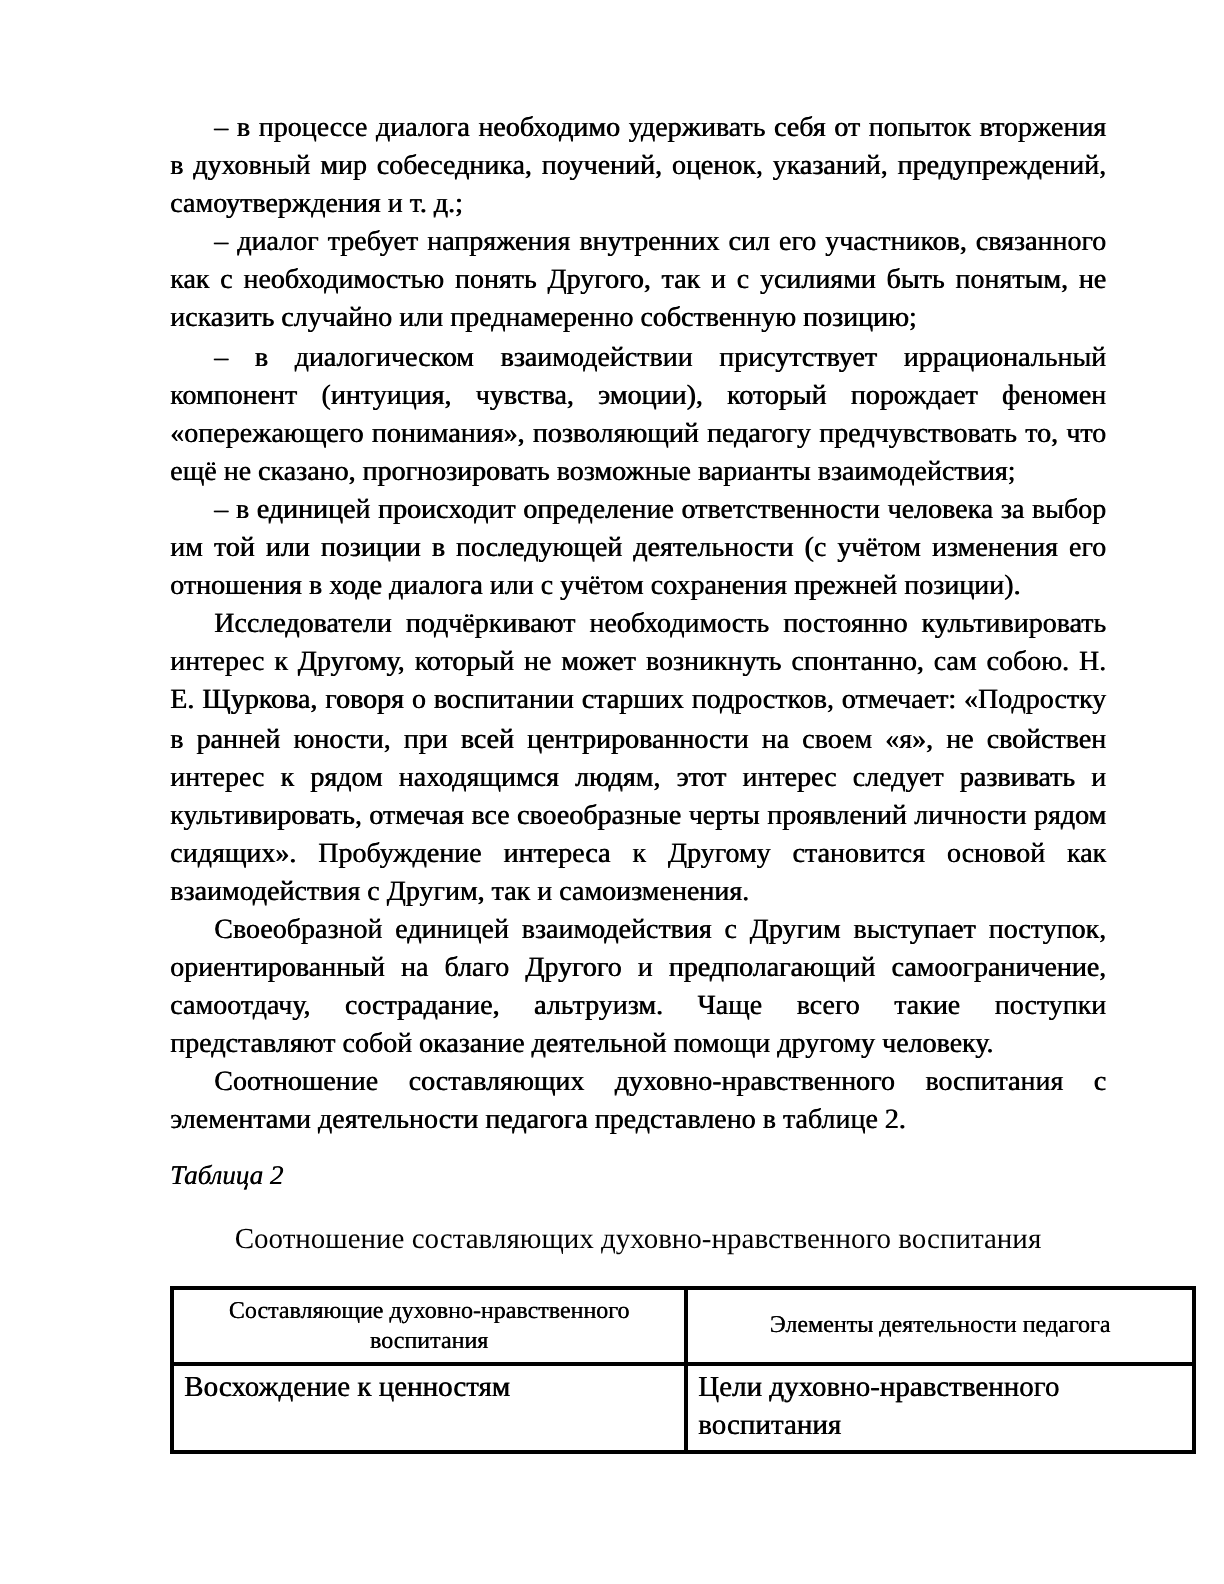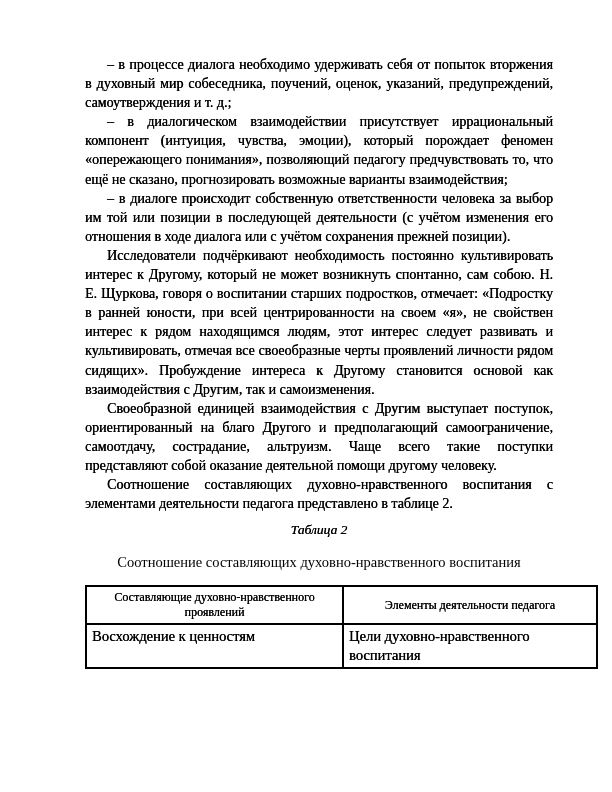--- a/index.html
+++ b/index.html
@@ -30,21 +30,21 @@
     line-height: 19.1px;
     text-align: justify;
     text-indent: 22px;
     
     text-shadow: 0.3px 0 0 #000;
   }
   .table-caption {
     margin-top: 9px;
     font-size: 13.5px;
     font-style: italic;
-    text-align: center;
+    text-align: left;
     text-shadow: 0.2px 0 0 #000;
   }
   .table-title {
     margin-top: 14px;
     font-size: 14.5px;
     font-weight: normal;
     text-align: center;
     line-height: 21px;
   }
   table.doc-table {
@@ -80,36 +80,37 @@
   .col-left  { width: 223px; }
   .col-right { width: 220px; }
 </style>
 </head>
 <body>
 
 <div class="page">
   <div class="content">
 
     <p class="body-par">– в процессе диалога необходимо удерживать себя от попыток вторжения в духовный мир собеседника, поучений, оценок, указаний, предупреждений, самоутверждения и т. д.;</p>
+    <p class="body-par">– диалог требует напряжения внутренних сил его участников, связанного как с необходимостью понять Другого, так и с усилиями быть понятым, не исказить случайно или преднамеренно собственную позицию;</p>
     <p class="body-par">– в диалогическом взаимодействии присутствует иррациональный компонент (интуиция, чувства, эмоции), который порождает феномен «опережающего понимания», позволяющий педагогу предчувствовать то, что ещё не сказано, прогнозировать возможные варианты взаимодействия;</p>
-    <p class="body-par">– в диалоге происходит собственную ответственности человека за выбор им той или позиции в последующей деятельности (с учётом изменения его отношения в ходе диалога или с учётом сохранения прежней позиции).</p>
+    <p class="body-par">– в единицей происходит определение ответственности человека за выбор им той или позиции в последующей деятельности (с учётом изменения его отношения в ходе диалога или с учётом сохранения прежней позиции).</p>
     <p class="body-par">Исследователи подчёркивают необходимость постоянно культивировать интерес к Другому, который не может возникнуть спонтанно, сам собою. Н. Е. Щуркова, говоря о воспитании старших подростков, отмечает: «Подростку в ранней юности, при всей центрированности на своем «я», не свойствен интерес к рядом находящимся людям, этот интерес следует развивать и культивировать, отмечая все своеобразные черты проявлений личности рядом сидящих». Пробуждение интереса к Другому становится основой как взаимодействия с Другим, так и самоизменения.</p>
     <p class="body-par">Своеобразной единицей взаимодействия с Другим выступает поступок, ориентированный на благо Другого и предполагающий самоограничение, самоотдачу, сострадание, альтруизм. Чаще всего такие поступки представляют собой оказание деятельной помощи другому человеку.</p>
     <p class="body-par">Соотношение составляющих духовно-нравственного воспитания с элементами деятельности педагога представлено в таблице 2.</p>
 
     <div class="table-caption">Таблица 2</div>
 
     <div class="table-title">
       <span>Соотношение составляющих духовно-нравственного воспитания</span><br>
     </div>
 
     <table class="doc-table">
       <thead>
         <tr>
-          <th class="col-left">Составляющие духовно-нравственного проявлений</th>
+          <th class="col-left">Составляющие духовно-нравственного воспитания</th>
           <th class="col-right">Элементы деятельности педагога</th>
         </tr>
       </thead>
       <tbody>
         <tr>
           <td>Восхождение к ценностям</td>
           <td>Цели духовно-нравственного воспитания</td>
         </tr>
       </tbody>
     </table>

